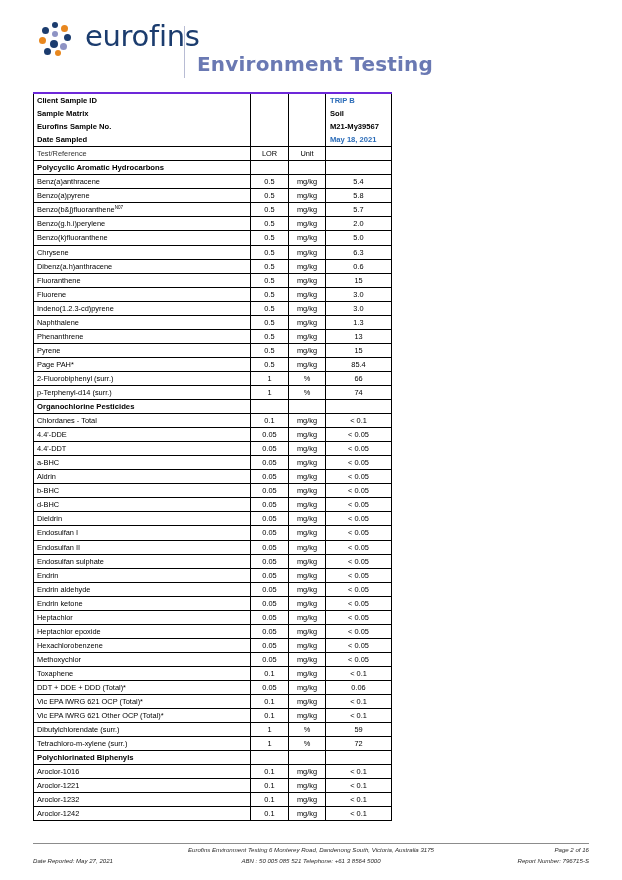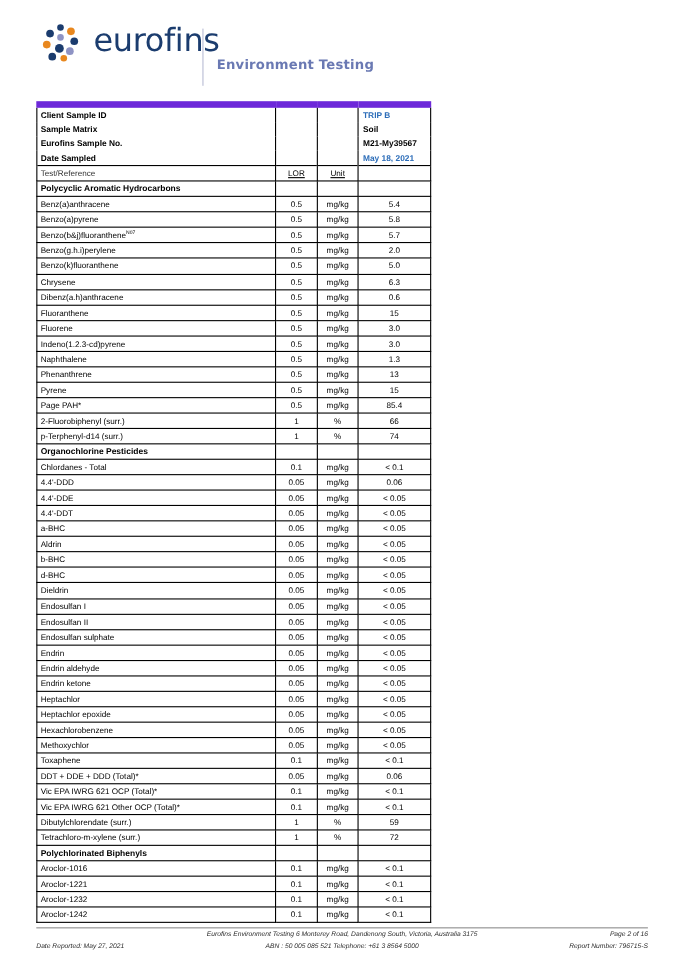--- a/index.html
+++ b/index.html
@@ -54,21 +54,21 @@
     top: 26px;
     width: 1px;
     height: 52px;
     background: #b8bcd4;
   }
   .header-subtitle {
     position: absolute;
     left: 197px;
     top: 52px;
     font-family: "DejaVu Sans", sans-serif;
-    font-size: 12px;
+    font-size: 20px;
     font-weight: 700;
     color: #6a79b3;
     letter-spacing: 0.2px;
   }
 
   
   .report-table {
     position: absolute;
     left: 33px;
     top: 92px;
@@ -88,29 +88,29 @@
     height: 13.05px;
     line-height: 13.05px;
     vertical-align: middle;
     white-space: nowrap;
     overflow: hidden;
   }
   .report-table td.ctr { text-align: center; padding-left: 0; }
 
   
   tr.meta td { border-top: none; border-bottom: none; }
-  tr.meta-first td { border-top: 6px solid #6d28d9; }
+  tr.meta-first td { border-top: 2px solid #6d28d9; }
 
   td.meta-label { font-weight: bold; font-size: 7.6px; }
   td.meta-val   { font-weight: bold; font-size: 7.6px; padding-left: 4px; }
   td.meta-val.accent { color: #2b6cb8; }
   td.blank-col  { }
 
   tr.colhead td { color: #333333; }
-  tr.colhead td.ctr { color: #000000; text-decoration: underline; }
+  tr.colhead td.ctr { color: #000000; }
 
   tr.section td {
     font-weight: bold;
     font-size: 7.7px;
   }
 
   sup.note {
     font-size: 4.6px;
     vertical-align: super;
     line-height: 0;
@@ -315,26 +315,20 @@
         <td></td>
         <td></td>
       </tr>
       <tr>
         <td>Chlordanes - Total</td>
         <td class="ctr">0.1</td>
         <td class="ctr">mg/kg</td>
         <td class="ctr">&lt; 0.1</td>
       </tr>
       <tr>
-        <td>4.4'-DDD</td>
-        <td class="ctr">0.05</td>
-        <td class="ctr">mg/kg</td>
-        <td class="ctr">0.06</td>
-      </tr>
-      <tr>
         <td>4.4'-DDE</td>
         <td class="ctr">0.05</td>
         <td class="ctr">mg/kg</td>
         <td class="ctr">&lt; 0.05</td>
       </tr>
       <tr>
         <td>4.4'-DDT</td>
         <td class="ctr">0.05</td>
         <td class="ctr">mg/kg</td>
         <td class="ctr">&lt; 0.05</td>

